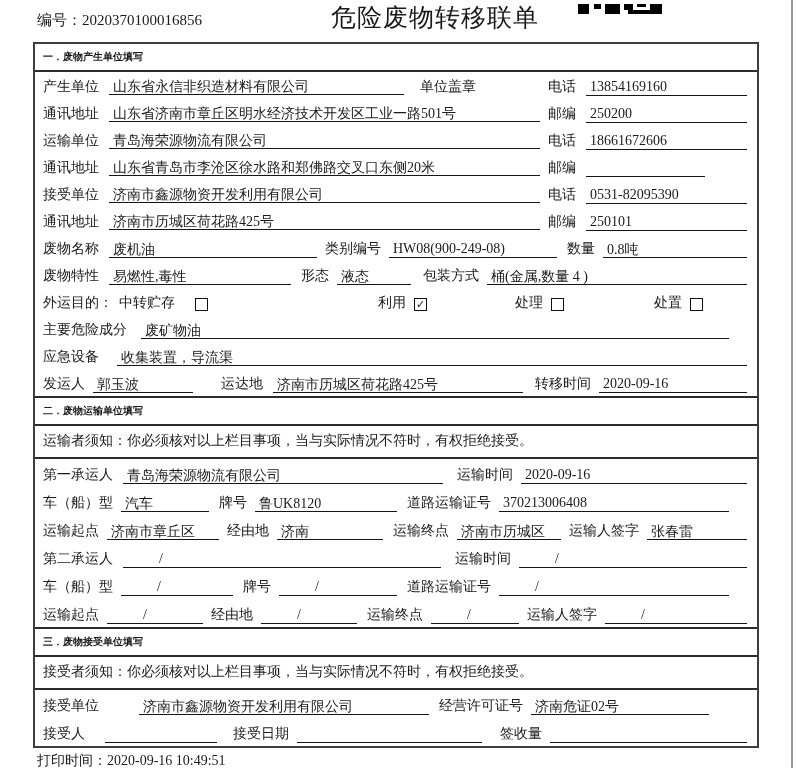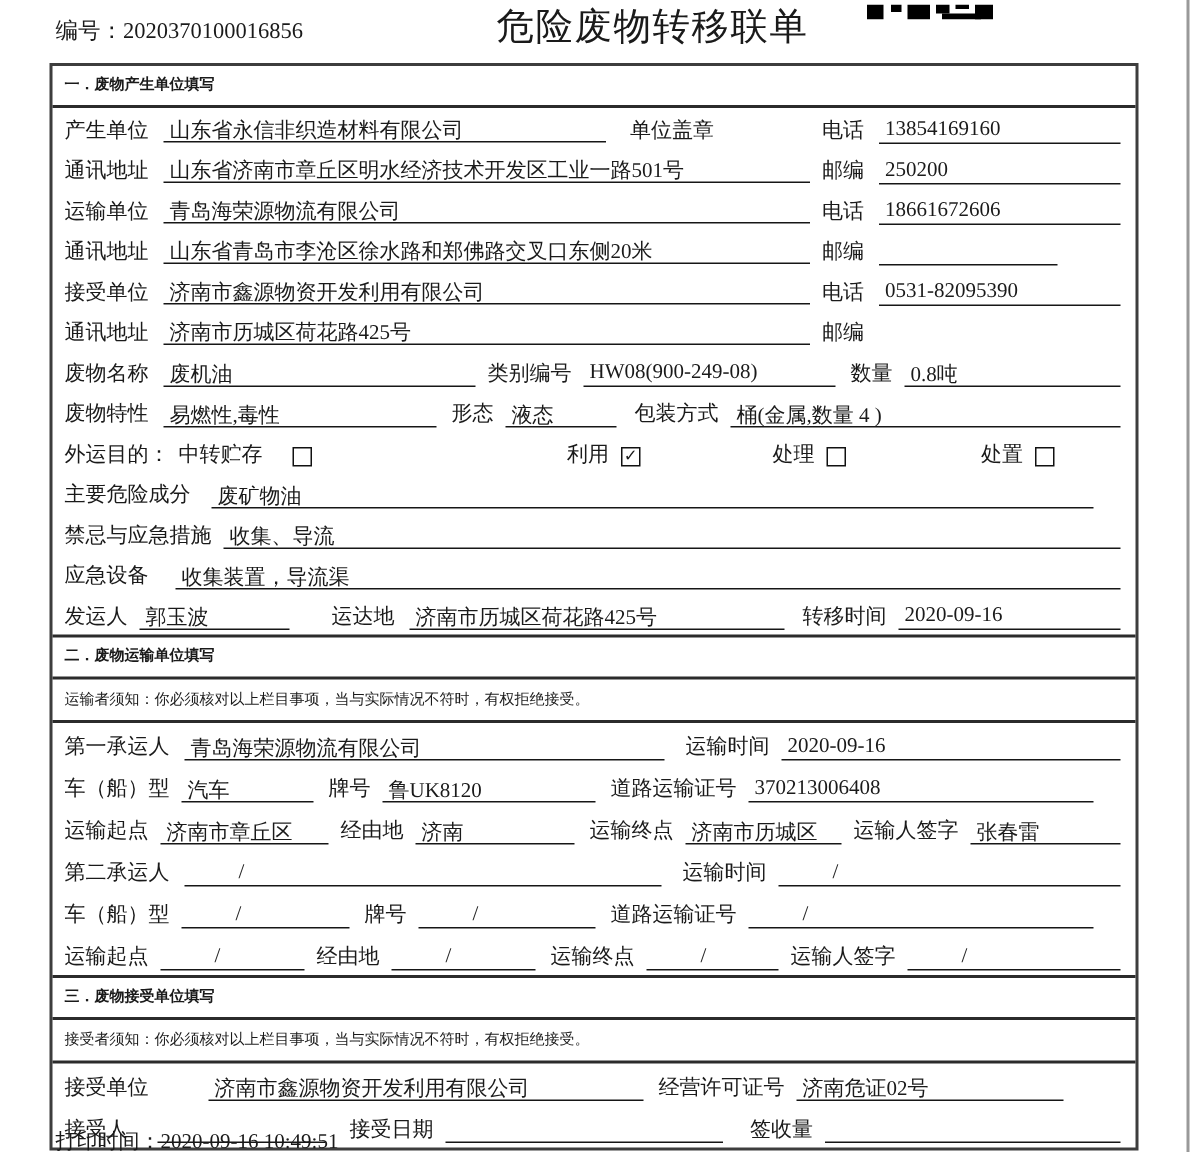--- a/index.html
+++ b/index.html
@@ -7,21 +7,21 @@
     width:796px;height:768px;background:#ffffff;position:relative;overflow:hidden;
     font-family:"Liberation Serif","DejaVu Serif",serif;color:#1a1a1a;
   }
   .scan-edge{position:absolute;right:3px;top:0;width:2px;height:768px;background:#999}
   .serial{position:absolute;left:37px;top:11px;font-size:15px;white-space:nowrap}
   .doc-title{position:absolute;left:331px;top:1px;font-size:25px;font-weight:normal;letter-spacing:1px;white-space:nowrap}
   .qr{position:absolute;left:578px;top:0}
   .form{position:absolute;left:33px;top:42px;width:722px;border:2px solid #3d3d3d;background:#fff}
   .sec-hdr{font-size:10px;font-weight:bold;padding:4px 8px;line-height:18px;border-bottom:2px solid #2b2b2b}
   .bt{border-top:2px solid #2b2b2b}
-  .notice{font-size:10px;padding:6px 8px 7px 8px;border-bottom:2px solid #2b2b2b;white-space:nowrap}
+  .notice{font-size:14px;padding:6px 8px 7px 8px;border-bottom:2px solid #2b2b2b;white-space:nowrap}
   .row{display:flex;align-items:flex-end;height:24px;padding:0 10px 3px 8px;font-size:14px}
   .row.h25{height:25px}
   .lbl{white-space:nowrap;flex:none}
   .w66{width:66px}
   .u{border-bottom:1px solid #161616;padding:0 4px;white-space:nowrap;height:17px;box-sizing:border-box;overflow:hidden;flex:none}
   .grow{flex:1 1 auto}
   .left505{flex:0 0 505px;display:flex;}
   .right{flex:1 1 auto;display:flex;align-items:flex-end}
   .cb{flex:none;width:13px;height:13px;border:1.5px solid #111;font-size:11px;line-height:11px;text-align:center;margin:0 0 1px 8px;box-sizing:border-box;padding:0}
   .ind{text-indent:32px}
@@ -118,20 +118,21 @@
     </div>
   </div>
 
   <div class="row">
     <div class="left505">
       <span class="lbl w66">通讯地址</span>
       <span class="u grow mr8">济南市历城区荷花路425号</span>
     </div>
     <div class="right">
       <span class="lbl mr10">邮编</span>
+      <span class="u grow">250101</span>
     </div>
   </div>
 
   <div class="row">
     <span class="lbl w66">废物名称</span>
     <span class="u w208">废机油</span>
     <span class="lbl ml8 mr8">类别编号</span>
     <span class="u w168">HW08(900-249-08)</span>
     <span class="lbl ml10 mr8">数量</span>
     <span class="u grow">0.8吨</span>
@@ -156,24 +157,20 @@
     <span class="cb"></span>
     <span class="lbl ml90">处置</span>
     <span class="cb"></span>
   </div>
 
   <div class="row">
     <span class="lbl mr14">主要危险成分</span>
     <span class="u grow mr18">废矿物油</span>
   </div>
 
-  <div class="row">
-    <span class="lbl mr8">禁忌与应急措施</span>
-    <span class="u grow">收集、导流</span>
-  </div>
 
   <div class="row">
     <span class="lbl w66 mr8">应急设备</span>
     <span class="u grow">收集装置，导流渠</span>
   </div>
 
   <div class="row">
     <span class="lbl mr8">发运人</span>
     <span class="u w100">郭玉波</span>
     <span class="lbl ml28 mr10">运达地</span>

